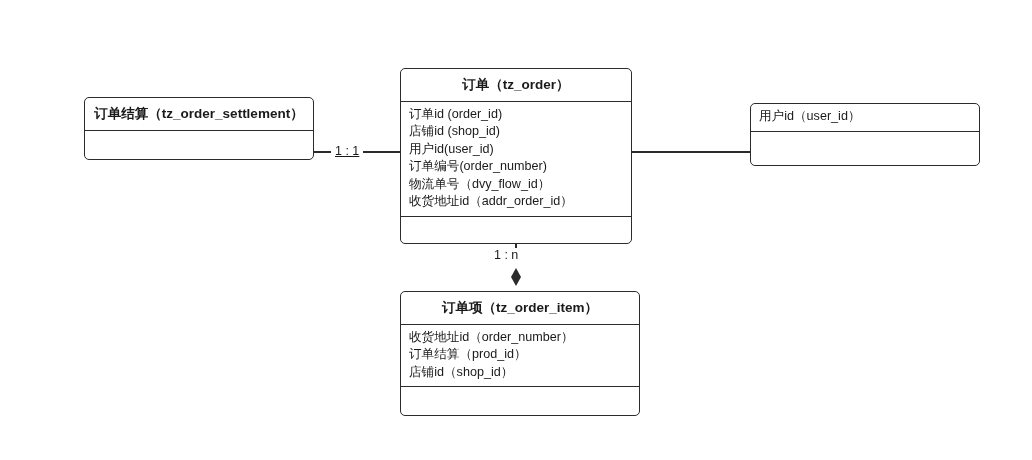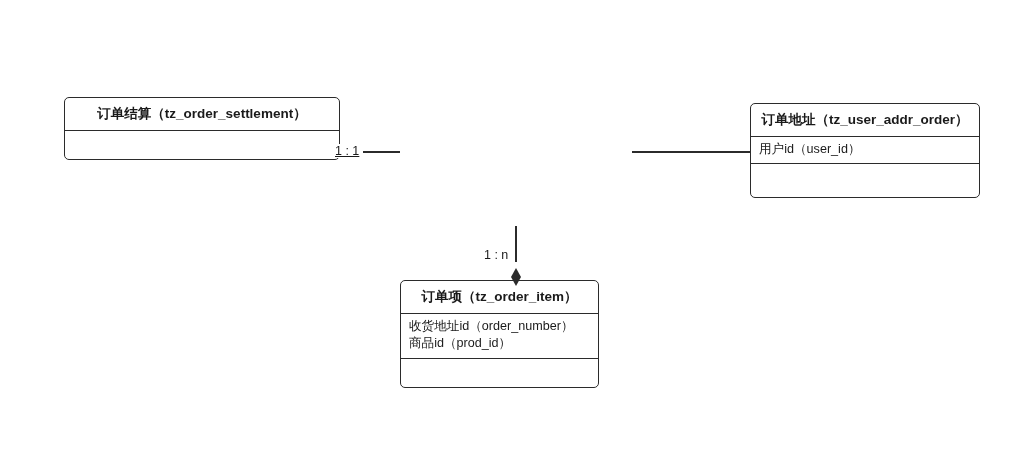--- a/index.html
+++ b/index.html
@@ -56,27 +56,27 @@
   }
   .entity-footer {
     box-sizing: border-box;
     width: 100%;
   }
 
   
   #ent-order        { left: 400px; top: 68px;  width: 232px; }
   #ent-order  .entity-footer { height: 26px; }
 
-  #ent-settlement   { left: 64px;  top: 97px;  width: 276px; }
+  #ent-settlement   { left: 84px;  top: 97px;  width: 230px; }
   #ent-settlement .entity-footer { height: 28px; }
 
   #ent-addr         { left: 750px; top: 103px; width: 230px; }
   #ent-addr .entity-footer { height: 33px; }
 
-  #ent-item         { left: 400px; top: 280px; width: 199px; }
+  #ent-item         { left: 400px; top: 291px; width: 240px; }
   #ent-item .entity-footer { height: 28px; }
 
   
   .conn {
     position: absolute;
     background: #2b2b2b;
     z-index: 1;
   }
   .conn-h { height: 1.6px; }
   .conn-v { width: 1.6px; }
@@ -89,21 +89,21 @@
     position: absolute;
     font-size: 12.5px;
     color: #1a1a1a;
     background: #ffffff;
     padding: 0 4px;
     line-height: 14px;
     white-space: nowrap;
     z-index: 4;
   }
   #label-1-1 { left: 331px; top: 144px; text-decoration: underline; }
-  #label-1-n { left: 480px; top: 248px; }
+  #label-1-n { left: 490px; top: 248px; }
 
   .diamond {
     position: absolute;
     width: 0;
     height: 0;
     z-index: 4;
   }
   .diamond-top {
     border-left: 5px solid transparent;
     border-right: 5px solid transparent;
@@ -125,36 +125,48 @@
   <div class="conn conn-h" id="conn-left"></div>
   <div class="conn conn-h" id="conn-right"></div>
   <div class="conn conn-v" id="conn-down"></div>
 
   <div class="card-label" id="label-1-1">1 : 1</div>
   <div class="card-label" id="label-1-n">1 : n</div>
 
   <div class="diamond diamond-top" id="marker-top"></div>
   <div class="diamond diamond-bottom" id="marker-bottom"></div>
 
+  <div class="entity" id="ent-order">
+    <div class="entity-title">订单（tz_order）</div>
+    <div class="entity-attrs">
+      <div class="attr">订单id (order_id)</div>
+      <div class="attr">店铺id (shop_id)</div>
+      <div class="attr">用户id(user_id)</div>
+      <div class="attr">订单编号(order_number)</div>
+      <div class="attr">物流单号（dvy_flow_id）</div>
+      <div class="attr">收货地址id（addr_order_id）</div>
+    </div>
+    <div class="entity-footer"></div>
+  </div>
 
   <div class="entity" id="ent-settlement">
     <div class="entity-title">订单结算（tz_order_settlement）</div>
     <div class="entity-footer"></div>
   </div>
 
   <div class="entity" id="ent-addr">
-    <div class="entity-title">订单地址（tz_user_addr_order）</div>
     <div class="entity-attrs">
       <div class="attr">用户id（user_id）</div>
     </div>
     <div class="entity-footer"></div>
   </div>
 
   <div class="entity" id="ent-item">
     <div class="entity-title">订单项（tz_order_item）</div>
     <div class="entity-attrs">
       <div class="attr">收货地址id（order_number）</div>
-      <div class="attr">商品id（prod_id）</div>
+      <div class="attr">订单结算（prod_id）</div>
+      <div class="attr">店铺id（shop_id）</div>
     </div>
     <div class="entity-footer"></div>
   </div>
 
 </div>
 
 </body></html>

